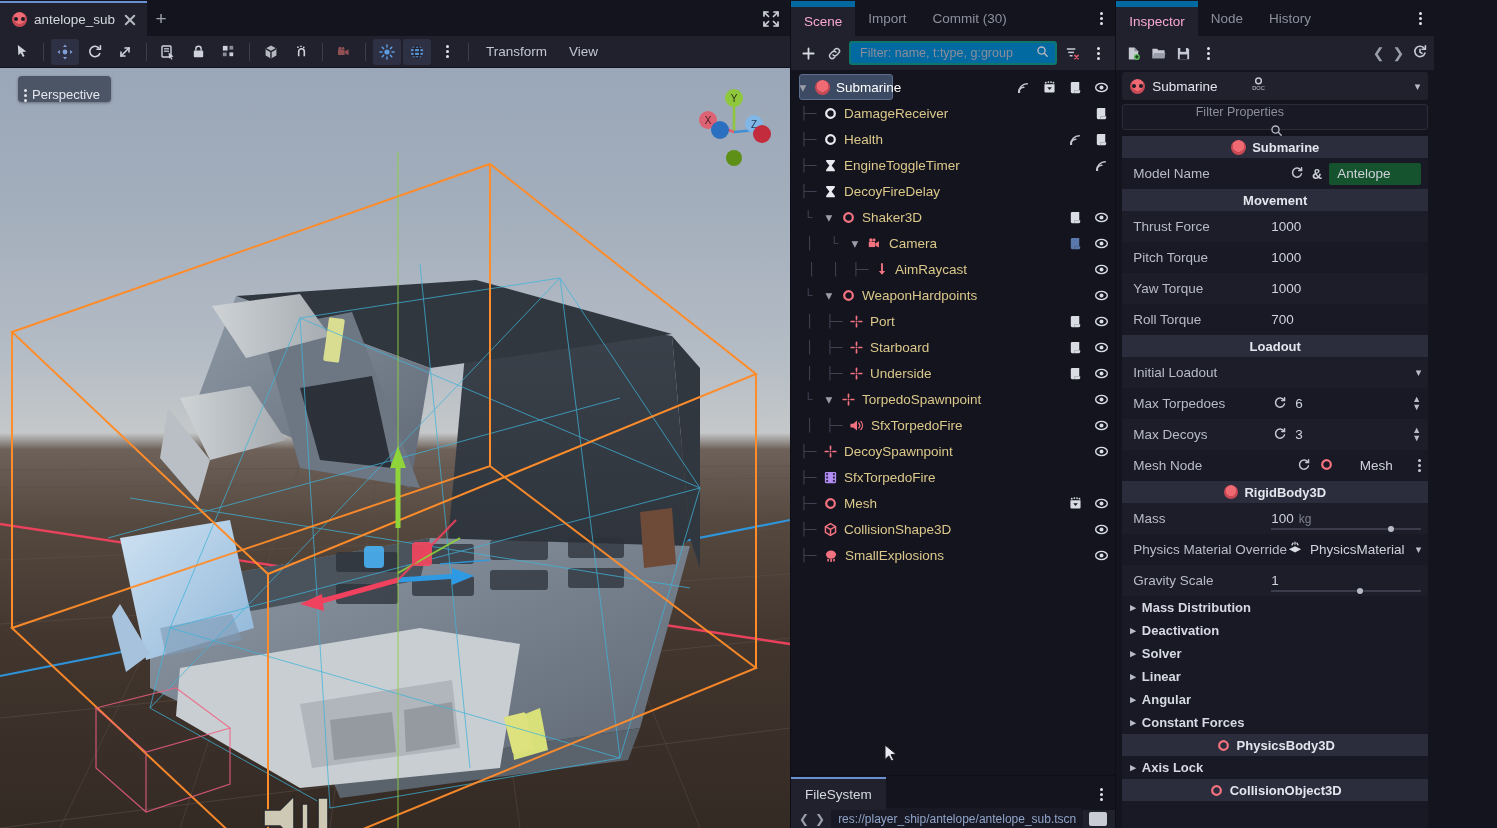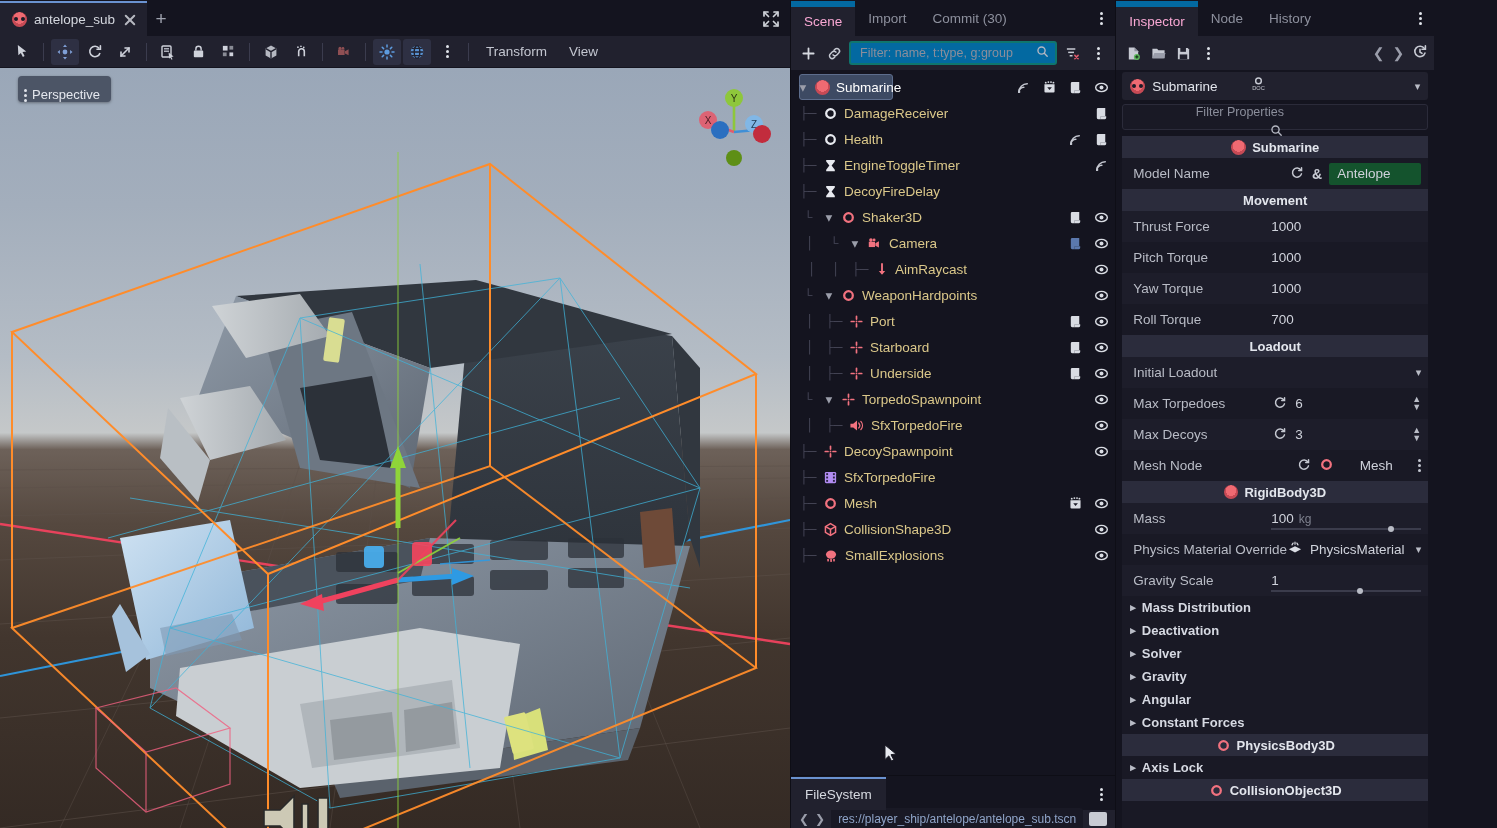--- a/index.html
+++ b/index.html
@@ -1295,21 +1295,21 @@
         <div class="foldrow">
           <span class="chev-r">▸</span>
                      <span>Deactivation</span>
         </div>
         <div class="foldrow">
           <span class="chev-r">▸</span>
                      <span>Solver</span>
         </div>
         <div class="foldrow">
           <span class="chev-r">▸</span>
-                     <span>Gravity</span>
+                     <span>Linear</span>
         </div>
         <div class="foldrow">
           <span class="chev-r">▸</span>
                      <span>Angular</span>
         </div>
         <div class="foldrow">
           <span class="chev-r">▸</span>
                      <span>Constant Forces</span>
         </div>
         <div class="cat">

